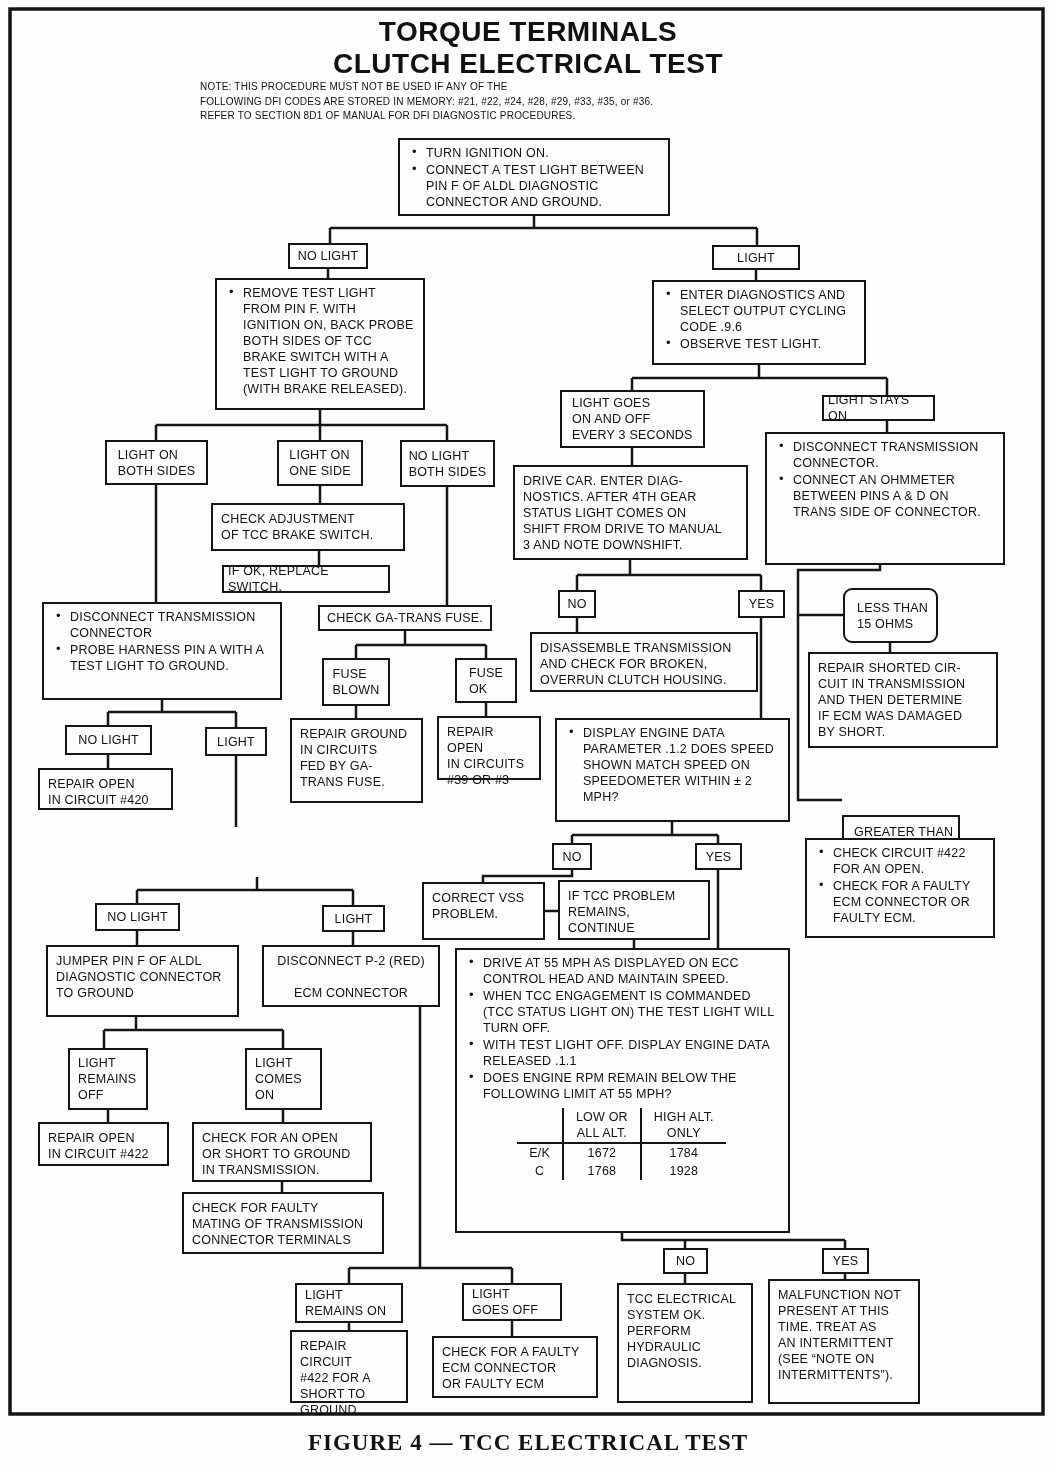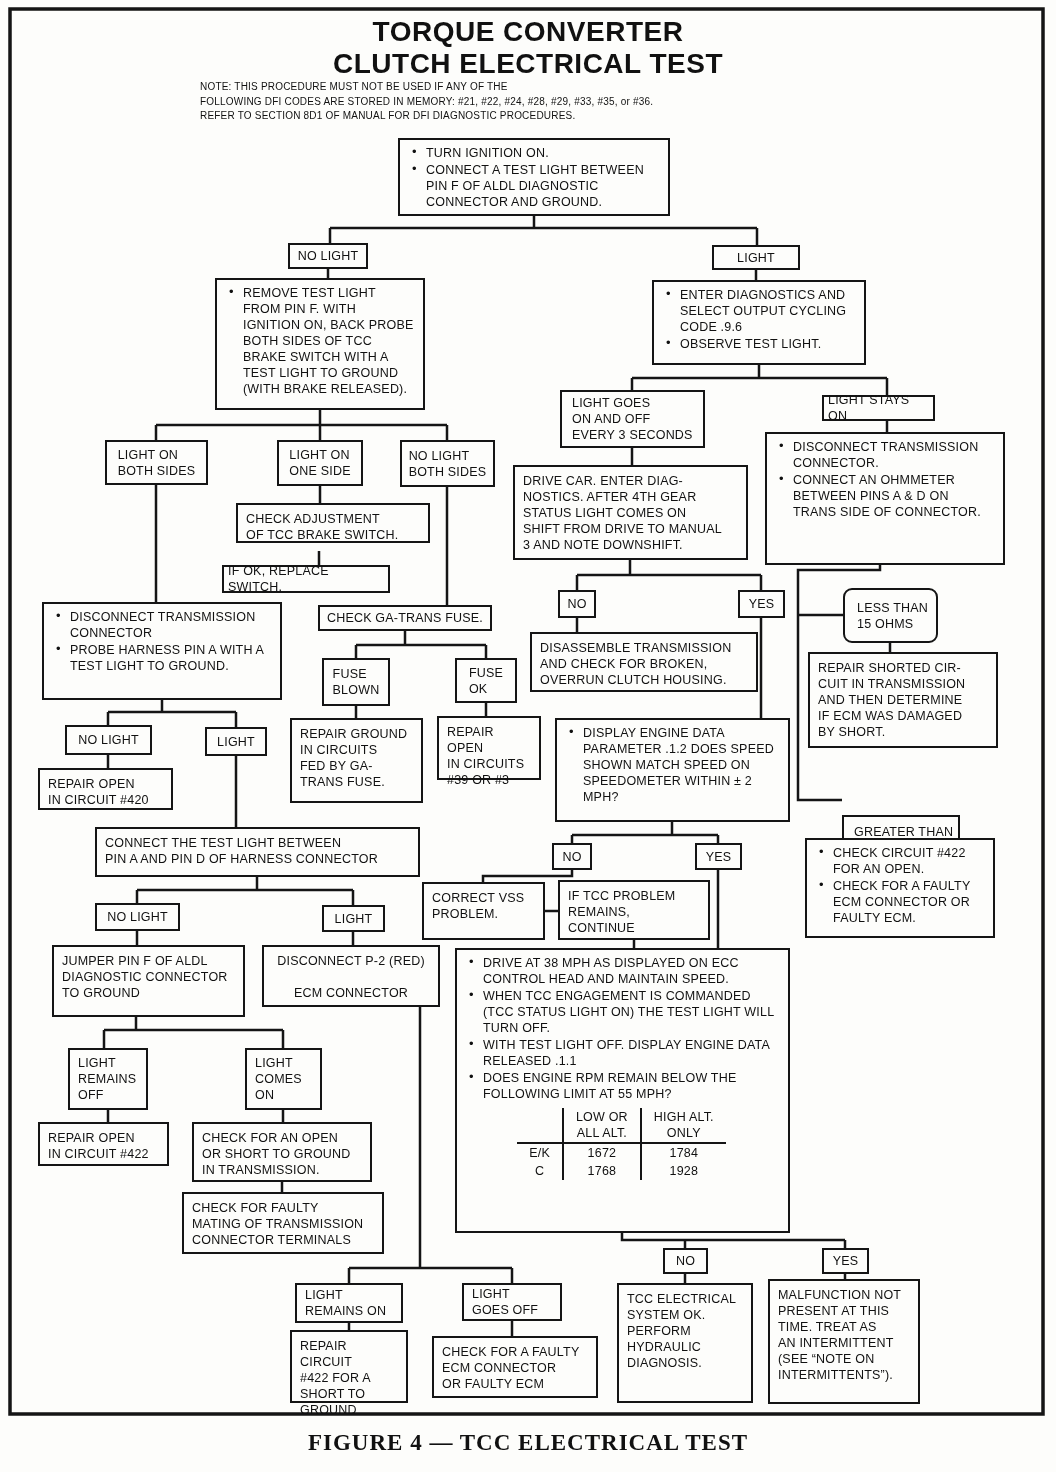--- a/index.html
+++ b/index.html
@@ -62,21 +62,21 @@
     <path d="M572 870 V876 H483 V882"></path>
     <path d="M545 911 H558"></path>
     <path d="M634 940 V948 M718 870 V948"></path>
     <path d="M622 1233 V1240 H845 M685 1240 V1248 M845 1240 V1248"></path>
     <path d="M685 1274 V1283 M845 1274 V1283"></path>
     <path d="M887 421 V432"></path>
     <path d="M880 565 V570 H798 V800 H842 M798 615 H843"></path>
     <path d="M890 643 V652 M900 825 V838"></path>
   </svg>
 
-  <div id="title">TORQUE CONVERTER
+  <div id="title">TORQUE TERMINALS
 CLUTCH ELECTRICAL TEST</div>
   <div id="note">NOTE: THIS PROCEDURE MUST NOT BE USED IF ANY OF THE
 FOLLOWING DFI CODES ARE STORED IN MEMORY: #21, #22, #24, #28, #29, #33, #35, or #36.
 REFER TO SECTION 8D1 OF MANUAL FOR DFI DIAGNOSTIC PROCEDURES.</div>
 
   <div class="node bul" style="left:398px;top:138px;width:272px;height:78px">
     <ul>
         <li>TURN IGNITION ON.</li>
         <li>CONNECT A TEST LIGHT BETWEEN PIN F OF ALDL DIAGNOSTIC CONNECTOR AND GROUND.</li>
       </ul>
@@ -88,21 +88,21 @@
     <ul>
         <li>REMOVE TEST LIGHT FROM PIN F. WITH IGNITION ON, BACK PROBE BOTH SIDES OF TCC BRAKE SWITCH WITH A TEST LIGHT TO GROUND (WITH BRAKE RELEASED).</li>
       </ul>
   </div>
   <div class="node lbl" style="left:105px;top:440px;width:103px;height:45px">LIGHT ON
 BOTH SIDES</div>
   <div class="node lbl" style="left:277px;top:440px;width:86px;height:46px">LIGHT ON
 ONE SIDE</div>
   <div class="node lbl" style="left:400px;top:440px;width:95px;height:47px">NO LIGHT
 BOTH SIDES</div>
-  <div class="node txt" style="left:236px;top:503px;width:194px;height:40px">CHECK ADJUSTMENT
+  <div class="node txt" style="left:211px;top:503px;width:194px;height:48px">CHECK ADJUSTMENT
 OF TCC BRAKE SWITCH.</div>
   <div class="node lbl" style="left:222px;top:565px;width:168px;height:28px">IF OK, REPLACE SWITCH.</div>
   <div class="node lbl" style="left:318px;top:605px;width:174px;height:26px">CHECK GA-TRANS FUSE.</div>
   <div class="node bul" style="left:42px;top:602px;width:240px;height:98px">
     <ul>
         <li>DISCONNECT TRANSMISSION CONNECTOR</li>
         <li>PROBE HARNESS PIN A WITH A TEST LIGHT TO GROUND.</li>
       </ul>
   </div>
   <div class="node lbl" style="left:65px;top:725px;width:87px;height:30px">NO LIGHT</div>
@@ -113,25 +113,23 @@
 BLOWN</div>
   <div class="node lbl" style="left:455px;top:658px;width:62px;height:45px">FUSE
 OK</div>
   <div class="node txt" style="left:290px;top:718px;width:133px;height:85px">REPAIR GROUND
 IN CIRCUITS
 FED BY GA-
 TRANS FUSE.</div>
   <div class="node txt" style="left:437px;top:716px;width:104px;height:64px">REPAIR OPEN
 IN CIRCUITS
 #39 OR #3</div>
-  <div class="node txt" style="left:95px;top:827px;width:325px;height:50px">CONNECT THE TEST LIGHT BETWEEN
-PIN A AND PIN D OF HARNESS CONNECTOR</div>
   <div class="node lbl" style="left:95px;top:903px;width:85px;height:28px">NO LIGHT</div>
   <div class="node lbl" style="left:322px;top:905px;width:63px;height:27px">LIGHT</div>
-  <div class="node txt" style="left:52px;top:945px;width:193px;height:72px">JUMPER PIN F OF ALDL
+  <div class="node txt" style="left:46px;top:945px;width:193px;height:72px">JUMPER PIN F OF ALDL
 DIAGNOSTIC CONNECTOR
 TO GROUND</div>
   <div class="node txt" style="left:262px;top:945px;width:178px;height:62px;text-align:center">DISCONNECT P-2 (RED)
 
 ECM CONNECTOR</div>
   <div class="node lbl" style="left:68px;top:1048px;width:80px;height:62px;justify-content:flex-start;padding-left:8px">LIGHT
 REMAINS
 OFF</div>
   <div class="node lbl" style="left:245px;top:1048px;width:77px;height:62px;justify-content:flex-start;padding-left:8px">LIGHT
 COMES
@@ -184,21 +182,21 @@
   <div class="node lbl" style="left:552px;top:843px;width:40px;height:27px">NO</div>
   <div class="node lbl" style="left:695px;top:843px;width:47px;height:27px">YES</div>
   <div class="node txt" style="left:422px;top:882px;width:123px;height:58px">CORRECT VSS
 PROBLEM.</div>
   <div class="node txt" style="left:558px;top:880px;width:152px;height:60px">IF TCC PROBLEM
 REMAINS,
 CONTINUE</div>
 
   <div class="node bul" style="left:455px;top:948px;width:335px;height:285px">
     <ul>
-        <li>DRIVE AT 38 MPH AS DISPLAYED ON ECC CONTROL HEAD AND MAINTAIN SPEED.</li>
+        <li>DRIVE AT 55 MPH AS DISPLAYED ON ECC CONTROL HEAD AND MAINTAIN SPEED.</li>
         <li>WHEN TCC ENGAGEMENT IS COMMANDED (TCC STATUS LIGHT ON) THE TEST LIGHT WILL TURN OFF.</li>
         <li>WITH TEST LIGHT OFF. DISPLAY ENGINE DATA RELEASED .1.1</li>
         <li>DOES ENGINE RPM REMAIN BELOW THE FOLLOWING LIMIT AT 55 MPH?</li>
       </ul>
     <table class="rpm">
       <thead>
         <tr>
           <th></th>
           <th>LOW OR
 ALL ALT.</th>

